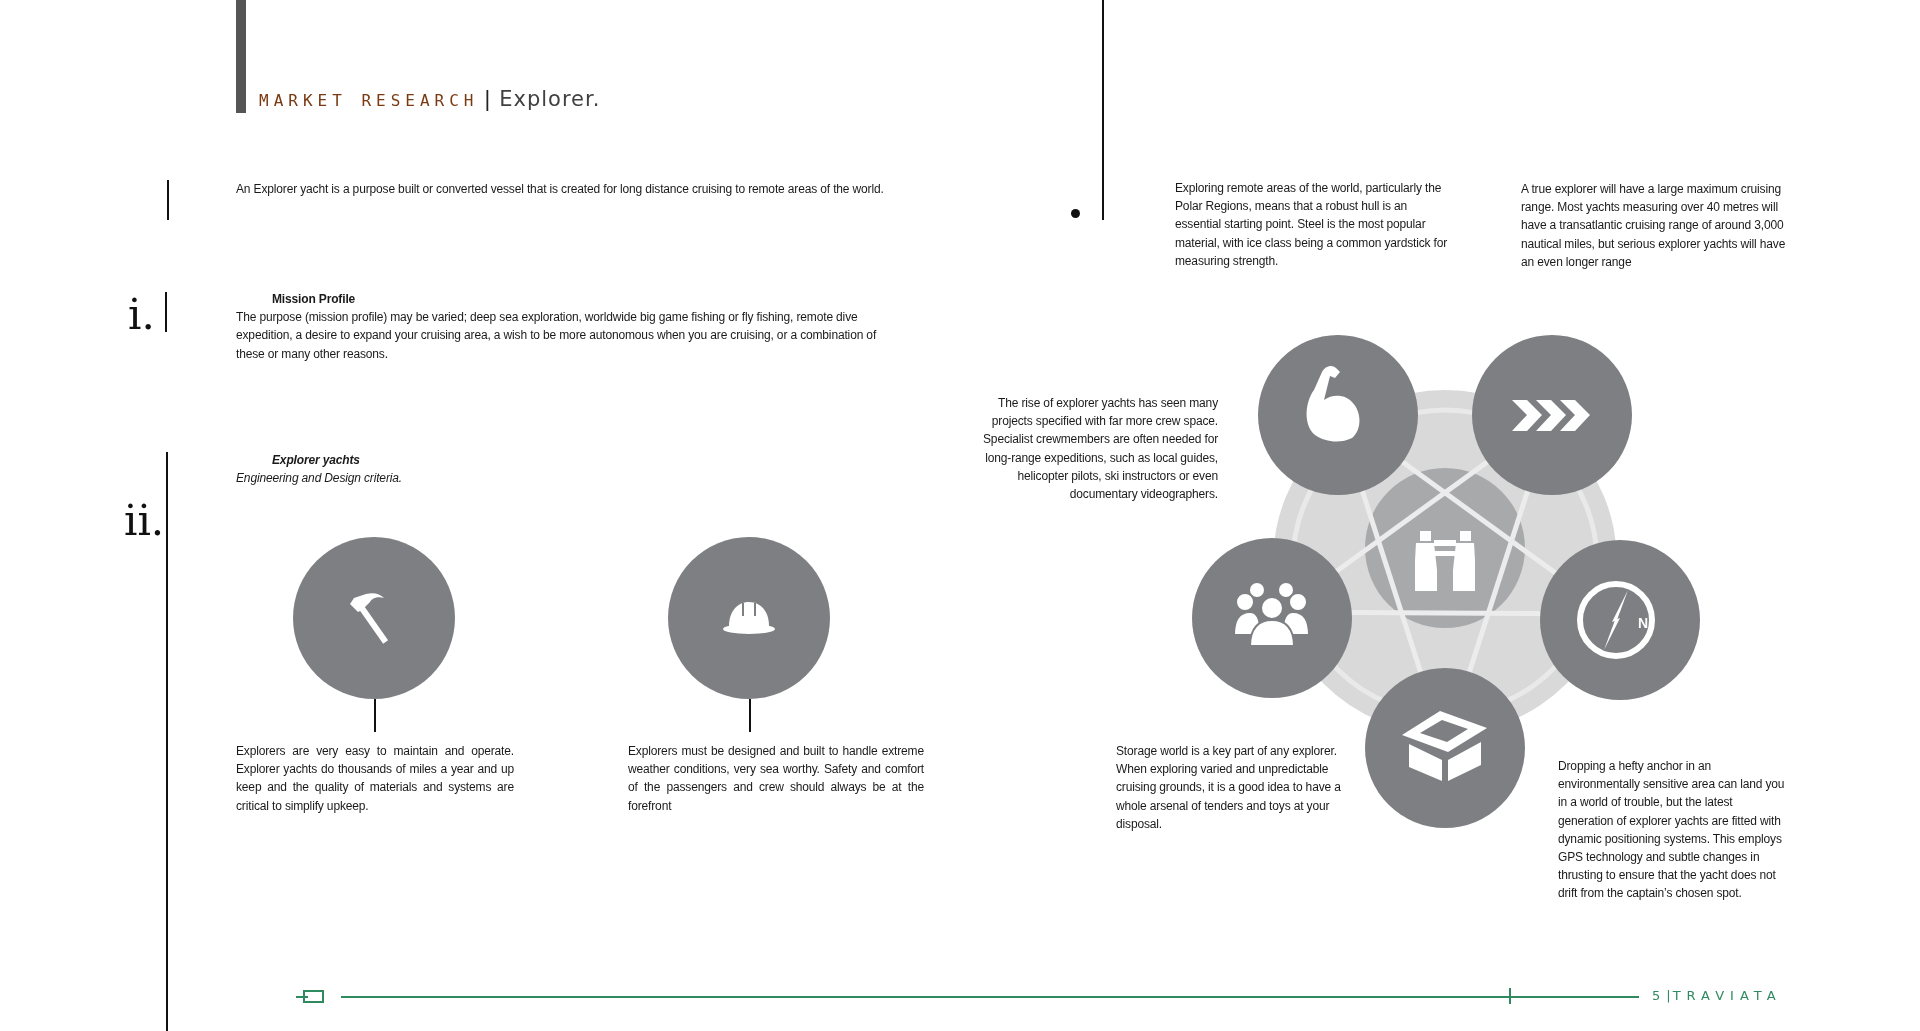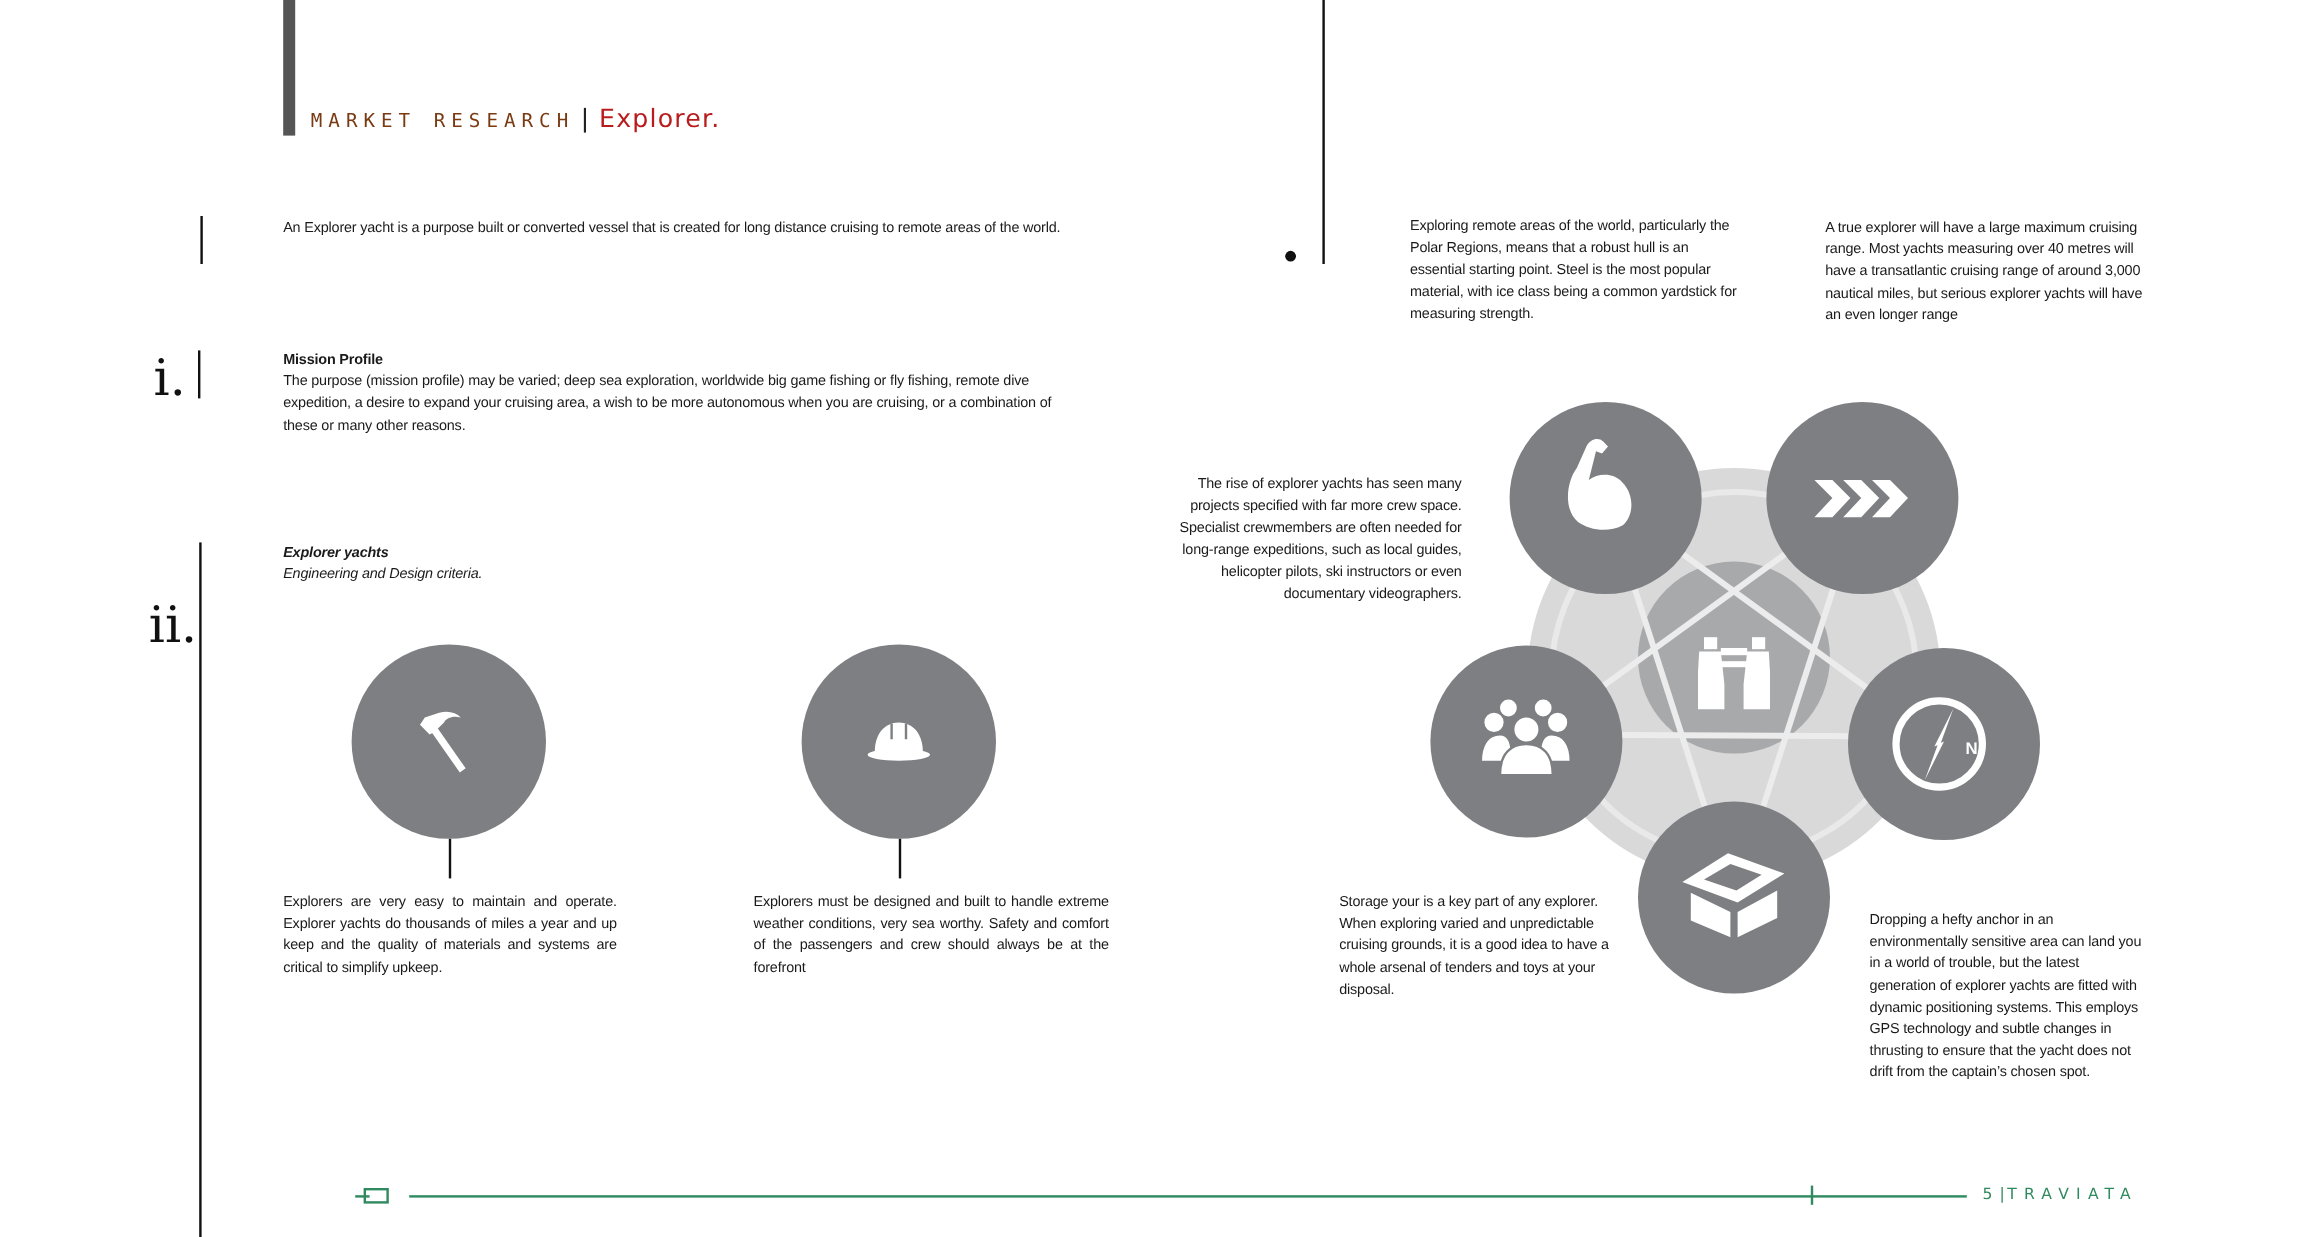--- a/index.html
+++ b/index.html
@@ -6,28 +6,28 @@
   body { width:1920px; height:1031px; position:relative; background:#ffffff; overflow:hidden;
          font-family:"Liberation Sans", "DejaVu Sans", sans-serif; color:#111; }
   .abs { position:absolute; }
   .txt { font-size:12px; line-height:18.2px; color:#1a1a1a; letter-spacing:-0.15px; }
   .txt b { font-weight:normal; }
   .justify { text-align:justify; }
   .header-bar { left:236px; top:0; width:10px; height:113px; background:#555555; }
   .title { left:259px; top:86px; font-size:22px; letter-spacing:1px; white-space:nowrap; }
   .title-main { color:#7a3a12; letter-spacing:5px; font-family:"DejaVu Sans Mono", monospace; font-size:16px; }
   .title-sep { color:#222; margin:0 8px 0 6px; }
-  .title-sub { color:#b91c1c; font-family:"DejaVu Sans", sans-serif; font-size:21px; }
+  .title-sub { color:#404040; font-family:"DejaVu Sans", sans-serif; font-size:21px; }
   .vline { background:#111; width:2px; }
   .roman { font-family:"DejaVu Serif", "Liberation Serif", serif; font-size:42px; color:#111; }
   .circle { border-radius:50%; background:#7e7f82; position:absolute; display:flex; align-items:center; justify-content:center; }
   .connector { width:2px; background:#111; position:absolute; }
   .footer-line { background:#2f8a5f; height:2px; position:absolute; }
   .brand { color:#2f8a5f; font-size:13px; letter-spacing:6px; font-family:"DejaVu Sans", sans-serif; }
-  .subhead { font-weight:bold; }
+  .subhead { font-weight:bold;margin-left:36px; }
 </style>
 </head>
 <body>
 
 <div class="abs header-bar"></div>
 <div class="abs title">
   <span class="title-main">MARKET RESEARCH</span><span class="title-sep">|</span><span class="title-sub">Explorer.</span>
 </div>
 
 <div class="abs vline" style="left:167px; top:180px; height:40px;"></div>
@@ -75,21 +75,21 @@
 
 <div class="abs vline" style="left:1102px; top:0; height:220px;"></div>
 <div class="abs" style="left:1071px; top:209px; width:9px; height:9px; border-radius:50%; background:#111;"></div>
 
 <div class="abs txt" style="left:1175px; top:179px; width:275px;"><span>Exploring remote areas of the world, particularly the Polar Regions, means that a </span><b>robust hull</b><span> is an essential starting point. Steel is the most popular material, with ice class being a common yardstick for measuring strength.</span></div>
 
 <div class="abs txt" style="left:1521px; top:180px; width:270px;"><span>A true explorer will have a large maximum </span><b>cruising range</b><span>. Most yachts measuring over 40 metres will have a transatlantic cruising range of around 3,000 nautical miles, but serious explorer yachts will have an even longer range</span></div>
 
 <div class="abs txt" style="left:983px; top:394px; width:235px;text-align:right;"><span>The rise of explorer yachts has seen many projects specified with far more </span><b>crew space</b><span>. Specialist crewmembers are often needed for long-range expeditions, such as local guides, helicopter pilots, ski instructors or even documentary videographers.</span></div>
 
-<div class="abs txt" style="left:1116px; top:742px; width:235px;"><span></span><b>Storage your</b><span> is a key part of any explorer. When exploring varied and unpredictable cruising grounds, it is a good idea to have a whole arsenal of tenders and toys at your disposal.</span></div>
+<div class="abs txt" style="left:1116px; top:742px; width:235px;"><span></span><b>Storage world</b><span> is a key part of any explorer. When exploring varied and unpredictable cruising grounds, it is a good idea to have a whole arsenal of tenders and toys at your disposal.</span></div>
 
 <div class="abs txt" style="left:1558px; top:757px; width:228px;"><span>Dropping a hefty anchor in an environmentally sensitive area can land you in a world of trouble, but the latest generation of explorer yachts are fitted with </span><b>dynamic positioning systems</b><span>. This employs GPS technology and subtle changes in thrusting to ensure that the yacht does not drift from the captain’s chosen spot.</span></div>
 
 <svg class="abs" style="left:1100px; top:300px;" width="700" height="560" viewBox="1100 300 700 560">
 
   <circle cx="1445" cy="562" r="172" fill="#d9d9da"></circle>
   <circle cx="1445" cy="562" r="152" fill="none" stroke="#e9e9ea" stroke-width="5"></circle>
 
   <circle cx="1445" cy="548" r="80" fill="#a8a9ab"></circle>
 

